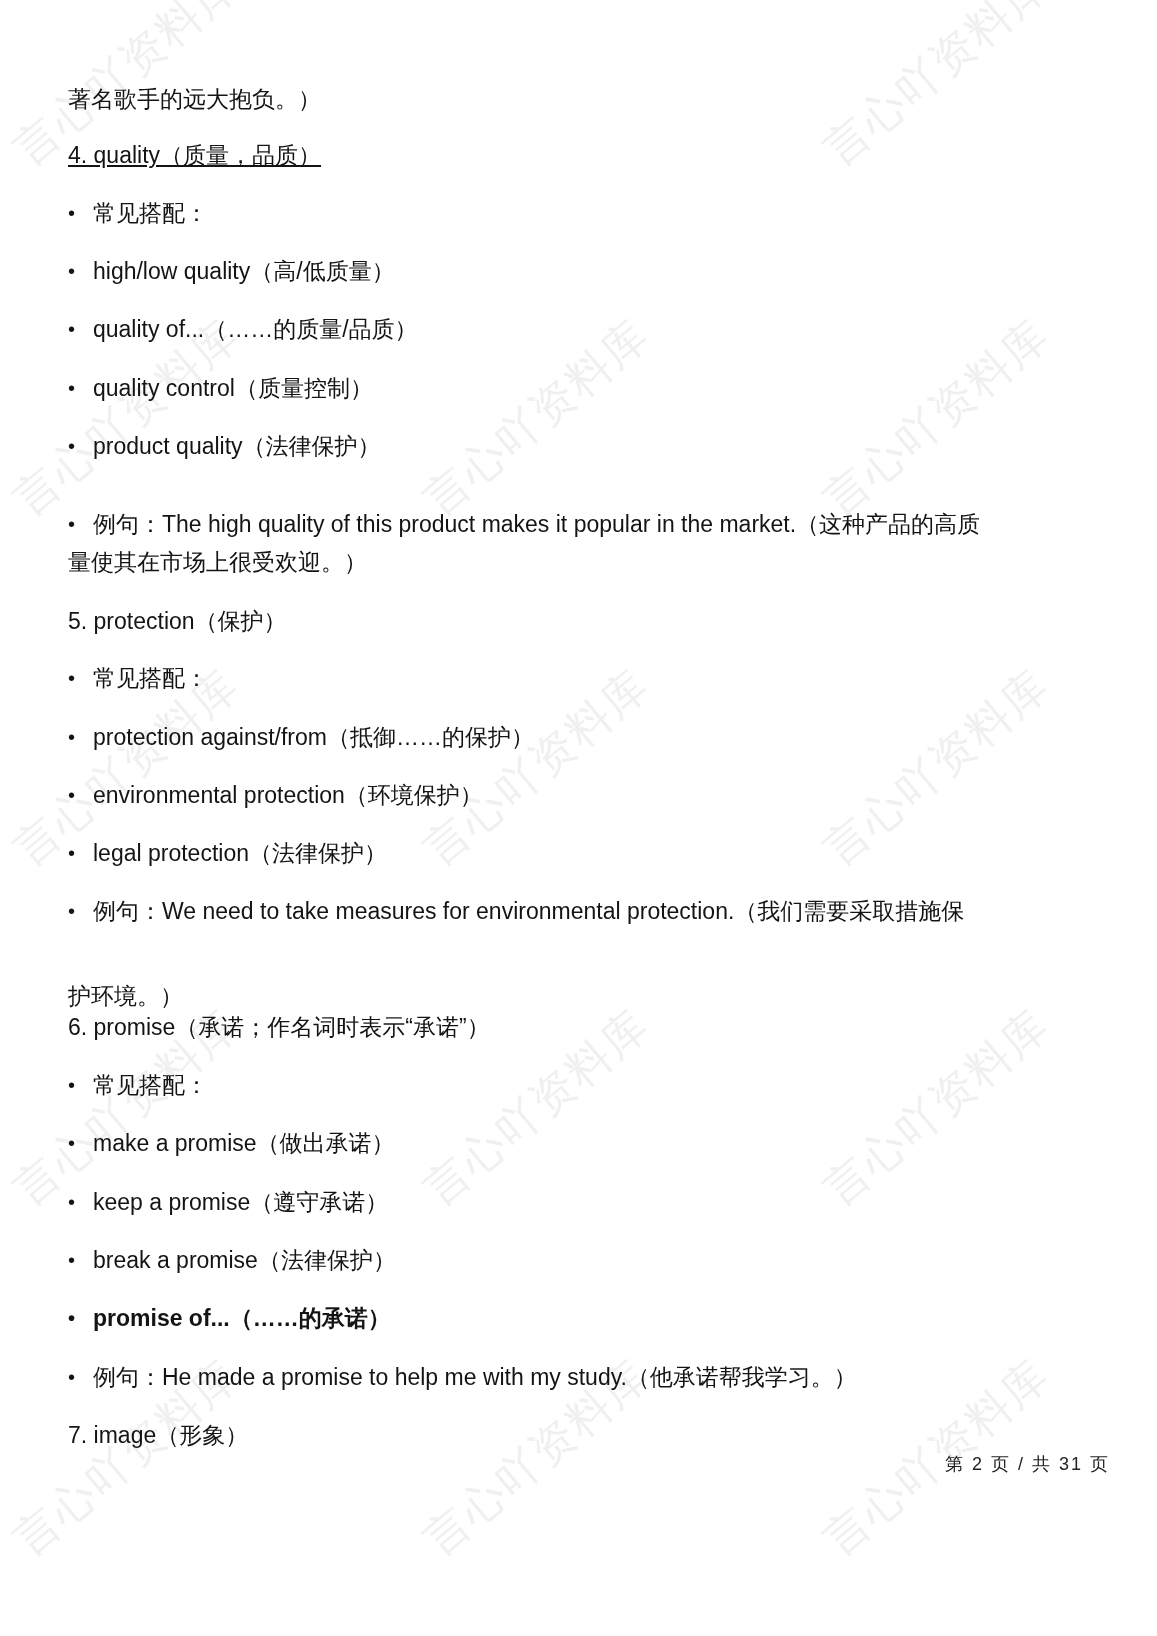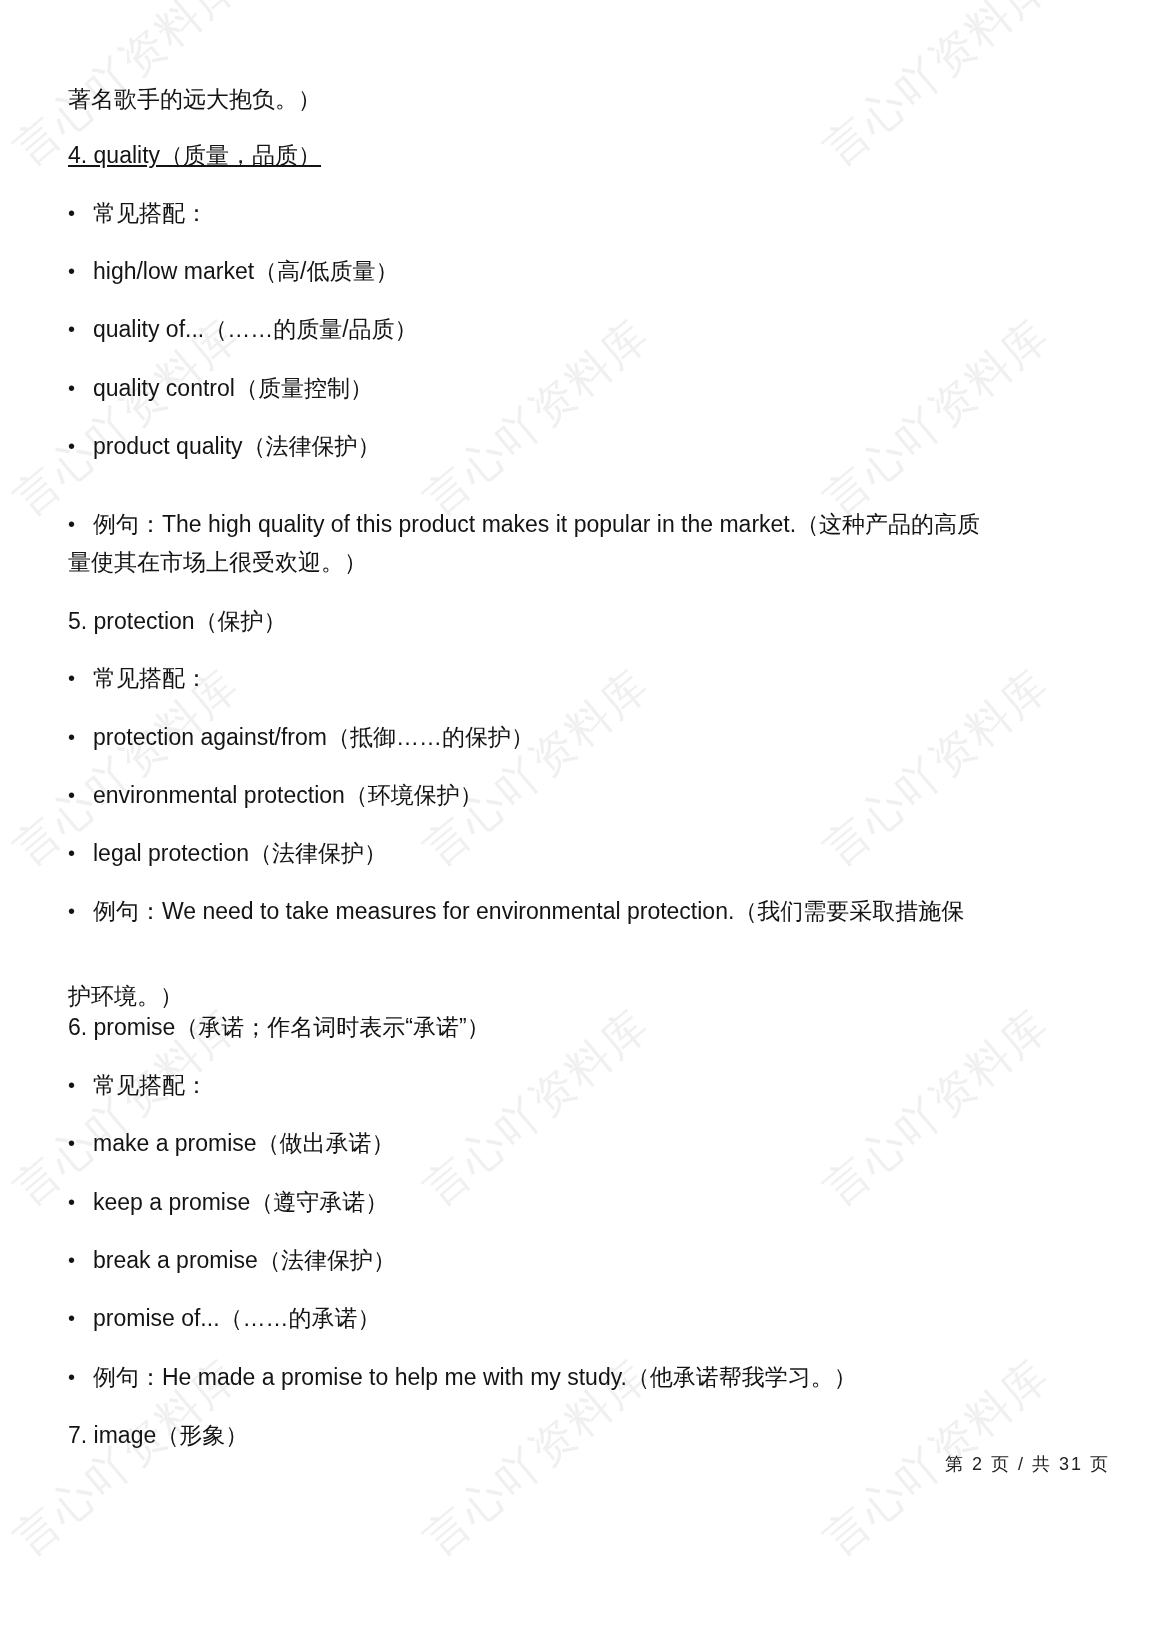--- a/index.html
+++ b/index.html
@@ -103,21 +103,21 @@
 
     <div class="line" style="top:140px;text-decoration:underline;">
       <span>4. quality（质量，品质）</span>
     </div>
 
     <div class="line bullet" style="top:198px;">
       <span class="bullet-dot">•</span><span>常见搭配：</span>
     </div>
 
     <div class="line bullet" style="top:256px;">
-      <span class="bullet-dot">•</span><span>high/low market（高/低质量）</span>
+      <span class="bullet-dot">•</span><span>high/low quality（高/低质量）</span>
     </div>
 
     <div class="line bullet" style="top:314px;">
       <span class="bullet-dot">•</span><span>quality of...（……的质量/品质）</span>
     </div>
 
     <div class="line bullet" style="top:373px;">
       <span class="bullet-dot">•</span><span>quality control（质量控制）</span>
     </div>
 
@@ -174,21 +174,21 @@
     </div>
 
     <div class="line bullet" style="top:1187px;">
       <span class="bullet-dot">•</span><span>keep a promise（遵守承诺）</span>
     </div>
 
     <div class="line bullet" style="top:1245px;">
       <span class="bullet-dot">•</span><span>break a promise（法律保护）</span>
     </div>
 
-    <div class="line bullet" style="top:1303px;">
+    <div class="line bullet" style="top:1303px;font-weight:bold;">
       <span class="bullet-dot">•</span><span>promise of...（……的承诺）</span>
     </div>
 
     <div class="line bullet" style="top:1362px;">
       <span class="bullet-dot">•</span><span>例句：He made a promise to help me with my study.（他承诺帮我学习。）</span>
     </div>
 
     <div class="line" style="top:1420px;">
       <span>7. image（形象）</span>
     </div>

